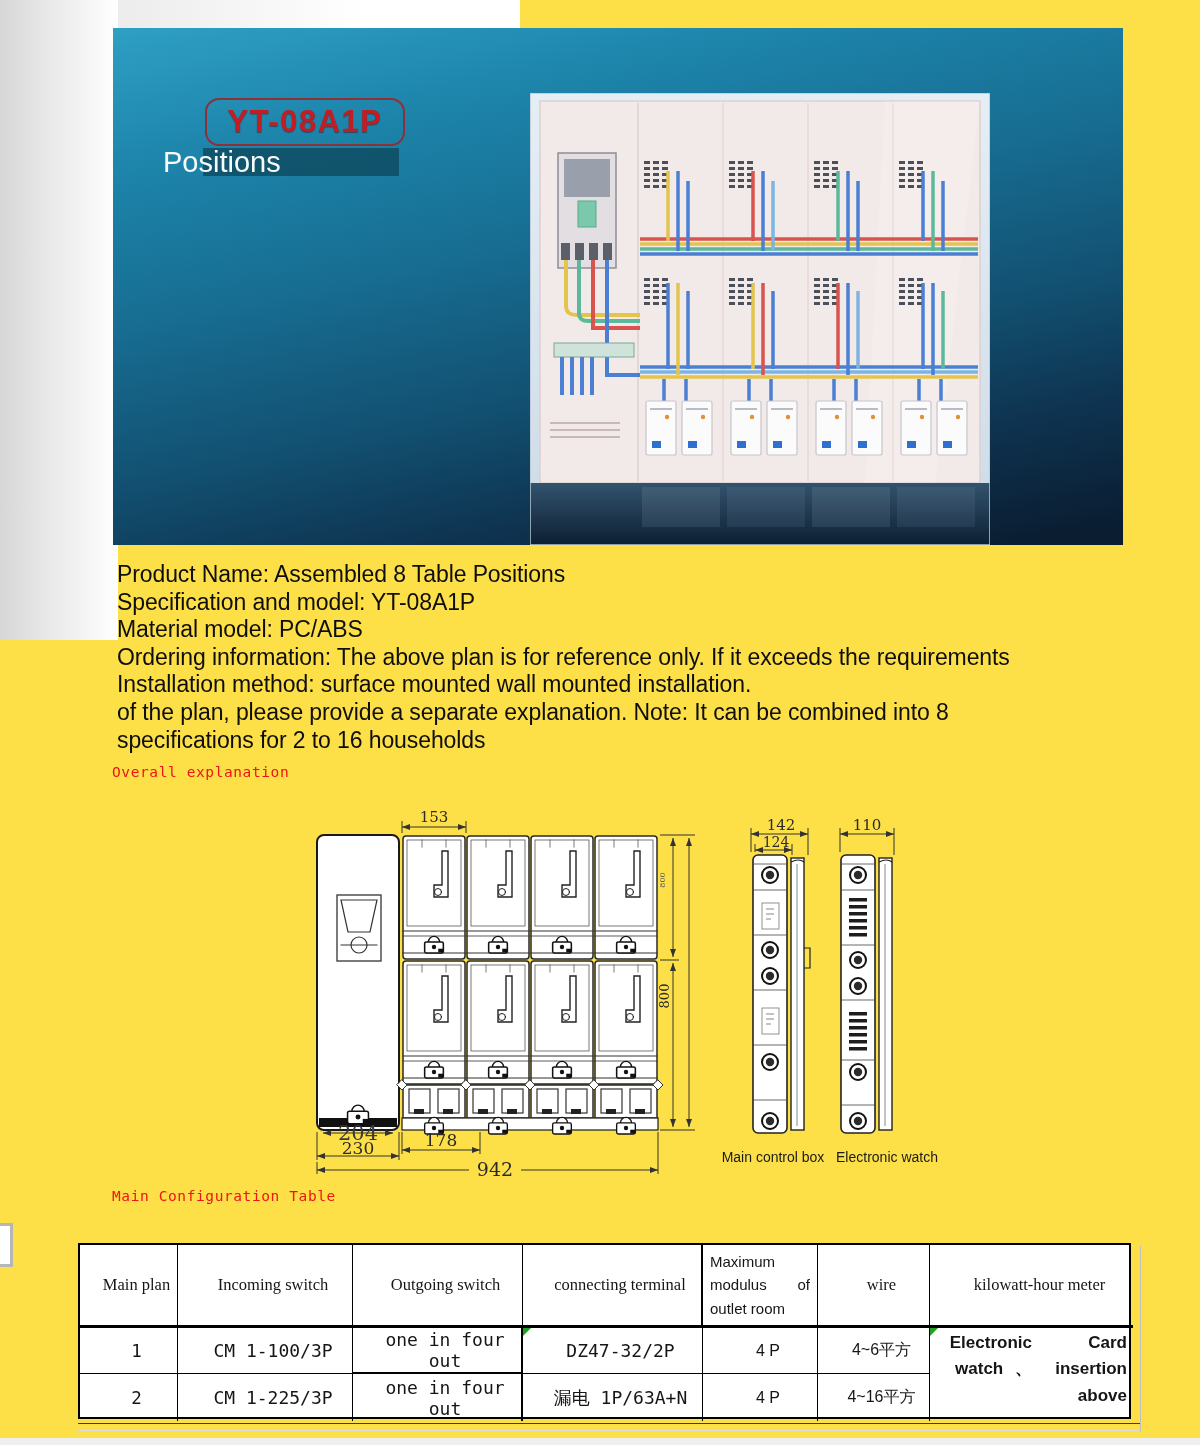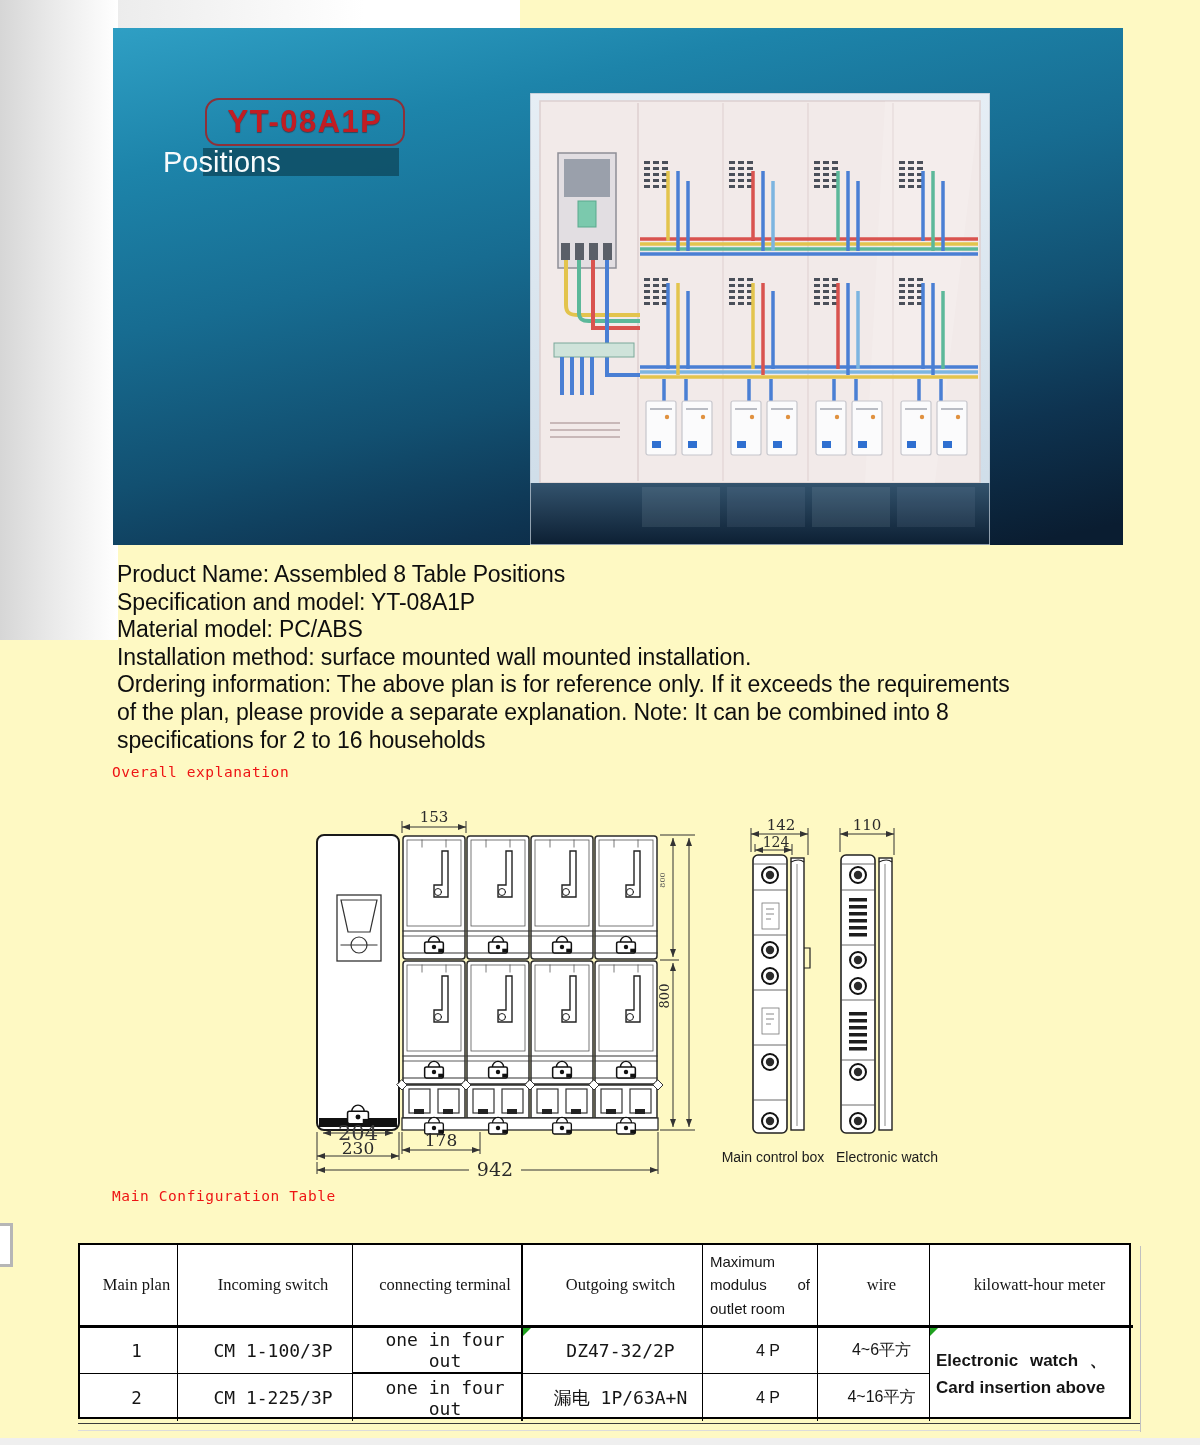--- a/index.html
+++ b/index.html
@@ -1,18 +1,18 @@
 <!DOCTYPE html>
 <html><head>
 <meta charset="utf-8">
 <style>
   html,body { margin:0; padding:0; background:#fff; }
   .page {
     position:relative; width:1200px; height:1445px; overflow:hidden;
-    background:#fef9c3; font-family:"Liberation Sans", sans-serif;
+    background:#fde047; font-family:"Liberation Sans", sans-serif;
   }
   
   .corner-shade { position:absolute; left:0; top:0; width:118px; height:640px;
     background:linear-gradient(to right,#d6d6d6 0%, #eaeaea 45%, #ffffff 100%); }
   .top-shade { position:absolute; left:0; top:0; width:520px; height:28px;
     background:linear-gradient(to right,#e3e3e3 0%, #ffffff 70%); }
 
   
   .banner { position:absolute; left:113px; top:28px; width:1010px; height:517px;
     background:linear-gradient(168deg,#2f9fc4 0%, #1d84aa 20%, #176c91 42%, #125071 63%, #0e3350 80%, #0a1d31 97%); }
@@ -46,22 +46,22 @@
   .cell.hdr-sans { font-family:"Liberation Sans", sans-serif; font-size:15px; line-height:1.55;
     justify-content:flex-start; align-items:center; text-align:justify; padding:4px 7px; border-bottom:3px solid #000; }
   .cell.mono { font-family:"DejaVu Sans Mono", monospace; font-size:18px; }
   .cell.num  { font-family:"DejaVu Sans Mono", monospace; font-size:17.5px; }
   .cell.val  { font-family:"Liberation Sans", sans-serif; font-size:16px; }
   .cell.last { border-right:none; }
   .cell.bot  { border-bottom:none; }
   .cell.thickR { border-right:2.5px solid #000; }
   .cell.thickB { border-bottom:2.5px solid #000; }
   .cell.meter { grid-column:7; grid-row:2/4; border-right:none; border-bottom:none;
-    font-size:17px; font-weight:bold; line-height:1.55; flex-direction:column; align-items:flex-start;
-    justify-content:center; padding:2px 6px; text-align:center; }
+    font-size:17px; font-weight:bold; line-height:1.55; flex-direction:row; align-items:flex-start;
+    justify-content:center; padding:2px 6px; text-align:right; }
   .cell.meter .ws { word-spacing:7px; }
   .green-tri { position:absolute; left:0; top:0; width:0; height:0;
     border-top:8px solid #1fa01f; border-right:8px solid transparent; }
 
   
   .ghost-h1 { position:absolute; left:78px;  top:1423px; width:1062px; height:1px; background:#3c3c3c; }
   .ghost-h2 { position:absolute; left:78px;  top:1430px; width:1062px; height:1px; background:#dcdcdc; }
   .ghost-v  { position:absolute; left:1140px; top:1246px; width:1px; height:186px; background:#c0c0c0; }
   .bottom-strip { position:absolute; left:0; top:1438px; width:1200px; height:7px; background:#efefef; }
   .edge-mark { position:absolute; left:-7px; top:1223px; width:14px; height:38px;
@@ -199,22 +199,22 @@
       <rect x="282" y="394" width="78" height="40" fill="rgba(205,222,236,0.10)"></rect>
       <rect x="367" y="394" width="78" height="40" fill="rgba(205,222,236,0.08)"></rect>
       <rect x="0" y="0" width="460" height="452" fill="none" stroke="#bac7d3" stroke-width="1.5"></rect>
     </svg>
   </div>
 
   <div class="info">
     <div>Product Name: Assembled 8 Table Positions</div>
     <div>Specification and model: YT-08A1P</div>
     <div>Material model: PC/ABS</div>
+    <div>Ordering information: The above plan is for reference only. If it exceeds the requirements</div>
     <div>Installation method: surface mounted wall mounted installation.</div>
-    <div>Ordering information: The above plan is for reference only. If it exceeds the requirements</div>
     <div>of the plan, please provide a separate explanation. Note: It can be combined into 8</div>
     <div>specifications for 2 to 16 households</div>
   </div>
 
   <div class="red-label dim">Overall explanation</div>
 
   <svg class="drawing" viewBox="0 0 670 380">
     <defs>
       <marker id="ae" markerWidth="9" markerHeight="7" refX="8" refY="3" orient="auto" markerUnits="userSpaceOnUse">
           <path d="M0,0 L8,3 L0,6 z" fill="#333"></path>
@@ -395,22 +395,22 @@
       <text x="592" y="362" font-size="14" text-anchor="middle" font-family="Liberation Sans, sans-serif" fill="#1b1b1b">Electronic watch</text>
     </g>
   </svg>
 
   <div class="red-label table">Main Configuration Table</div>
 
   <div class="cfg-table">
 
     <div class="cell hdr">Main plan</div>
     <div class="cell hdr">Incoming switch</div>
+    <div class="cell hdr">Outgoing switch</div>
     <div class="cell hdr thickR">connecting terminal</div>
-    <div class="cell hdr">Outgoing switch</div>
     <div class="cell hdr-sans">Maximum modulus of outlet room</div>
     <div class="cell hdr">wire</div>
     <div class="cell hdr last">kilowatt-hour meter</div>
 
     <div class="cell num">1</div>
     <div class="cell mono">CM 1-100/3P</div>
     <div class="cell mono thickR thickB">one in four out</div>
     <div class="cell mono">
       <span class="green-tri"></span>
       <span>DZ47-32/2P</span>

